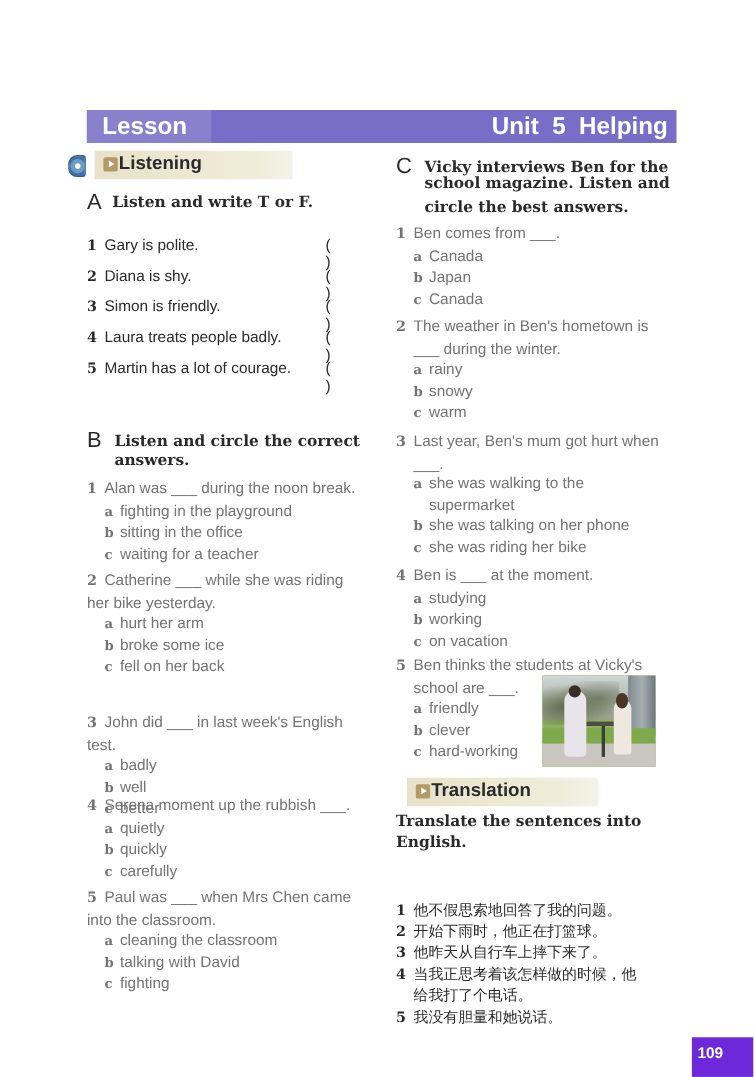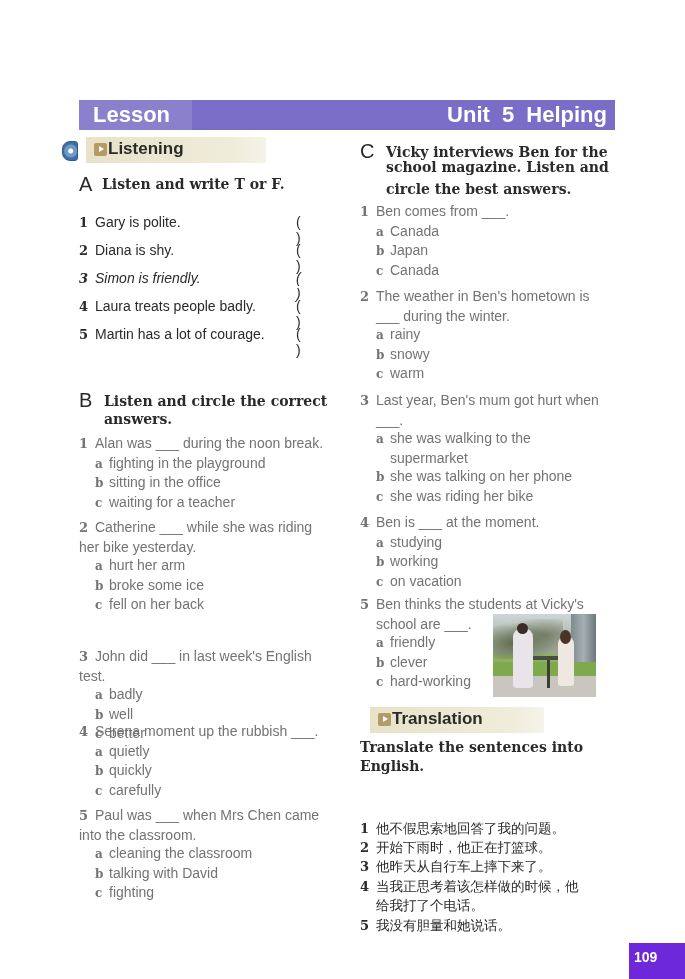--- a/index.html
+++ b/index.html
@@ -64,21 +64,21 @@
 <div class="section-tab" style="left:86px; top:137px; width:180px;">
   <span class="tab-arrow"></span>
   <span class="tab-label">Listening</span>
 </div>
 
 <span class="sec-letter" style="left:79px; top:173px;">A</span>
 <span class="sec-title" style="left:102px; top:175px;">Listen and write T or F.</span>
 
 <div class="tf-row" style="top:214px;"><span class="num">1</span><span>Gary is polite.</span><span class="tf-paren">(   )</span></div>
 <div class="tf-row" style="top:242px;"><span class="num">2</span><span>Diana is shy.</span><span class="tf-paren">(   )</span></div>
-<div class="tf-row" style="top:270px;font-style:italic;"><span class="num">3</span><span>Simon is friendly.</span><span class="tf-paren">(   )</span></div>
+<div class="tf-row" style="top:270px;"><span class="num">3</span><span>Simon is friendly.</span><span class="tf-paren">(   )</span></div>
 <div class="tf-row" style="top:298px;"><span class="num">4</span><span>Laura treats people badly.</span><span class="tf-paren">(   )</span></div>
 <div class="tf-row" style="top:326px;"><span class="num">5</span><span>Martin has a lot of courage.</span><span class="tf-paren">(   )</span></div>
 
 <span class="sec-letter" style="left:79px; top:389px;">B</span>
 <span class="sec-title" style="left:104px; top:392px;">Listen and circle the correct</span>
 <span class="sec-title" style="left:104px; top:410px;">answers.</span>
 
 <div class="q" style="left:79px; top:434px;">
   <span class="num">1</span><span>Alan was ___ during the noon break.</span>
   <span class="opt"><span class="opt-l">a</span><span>fighting in the playground</span></span>

